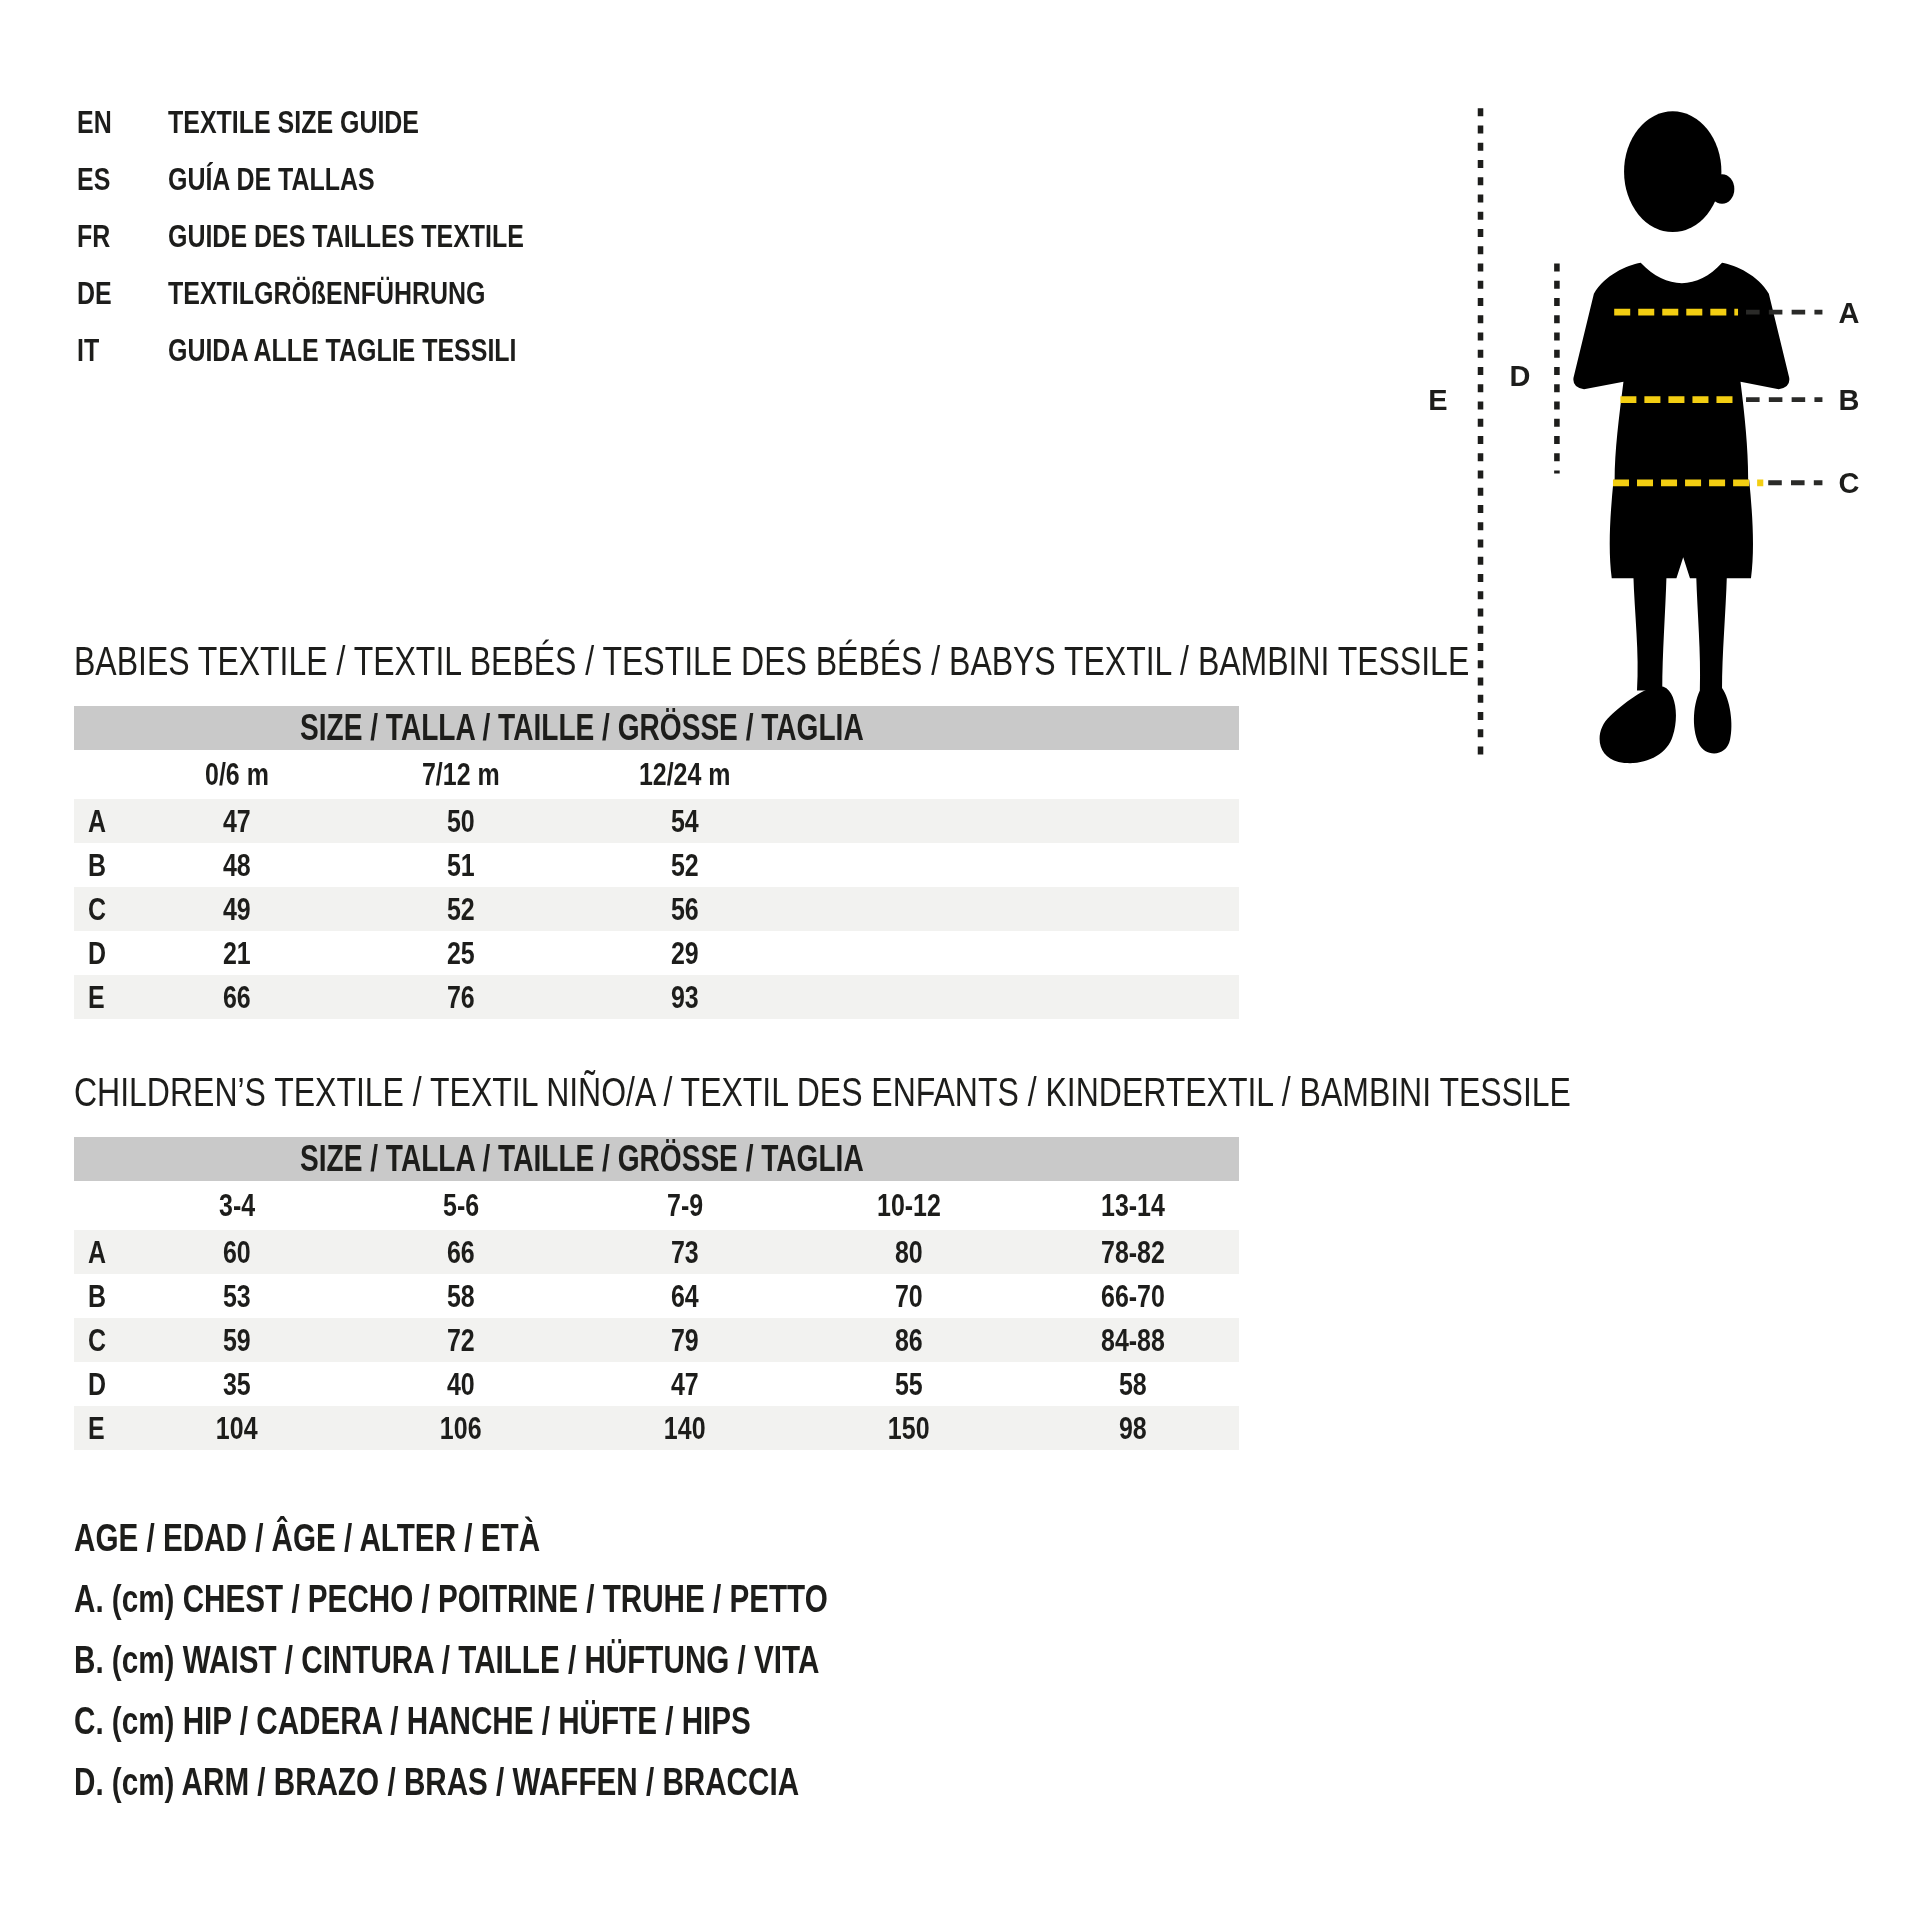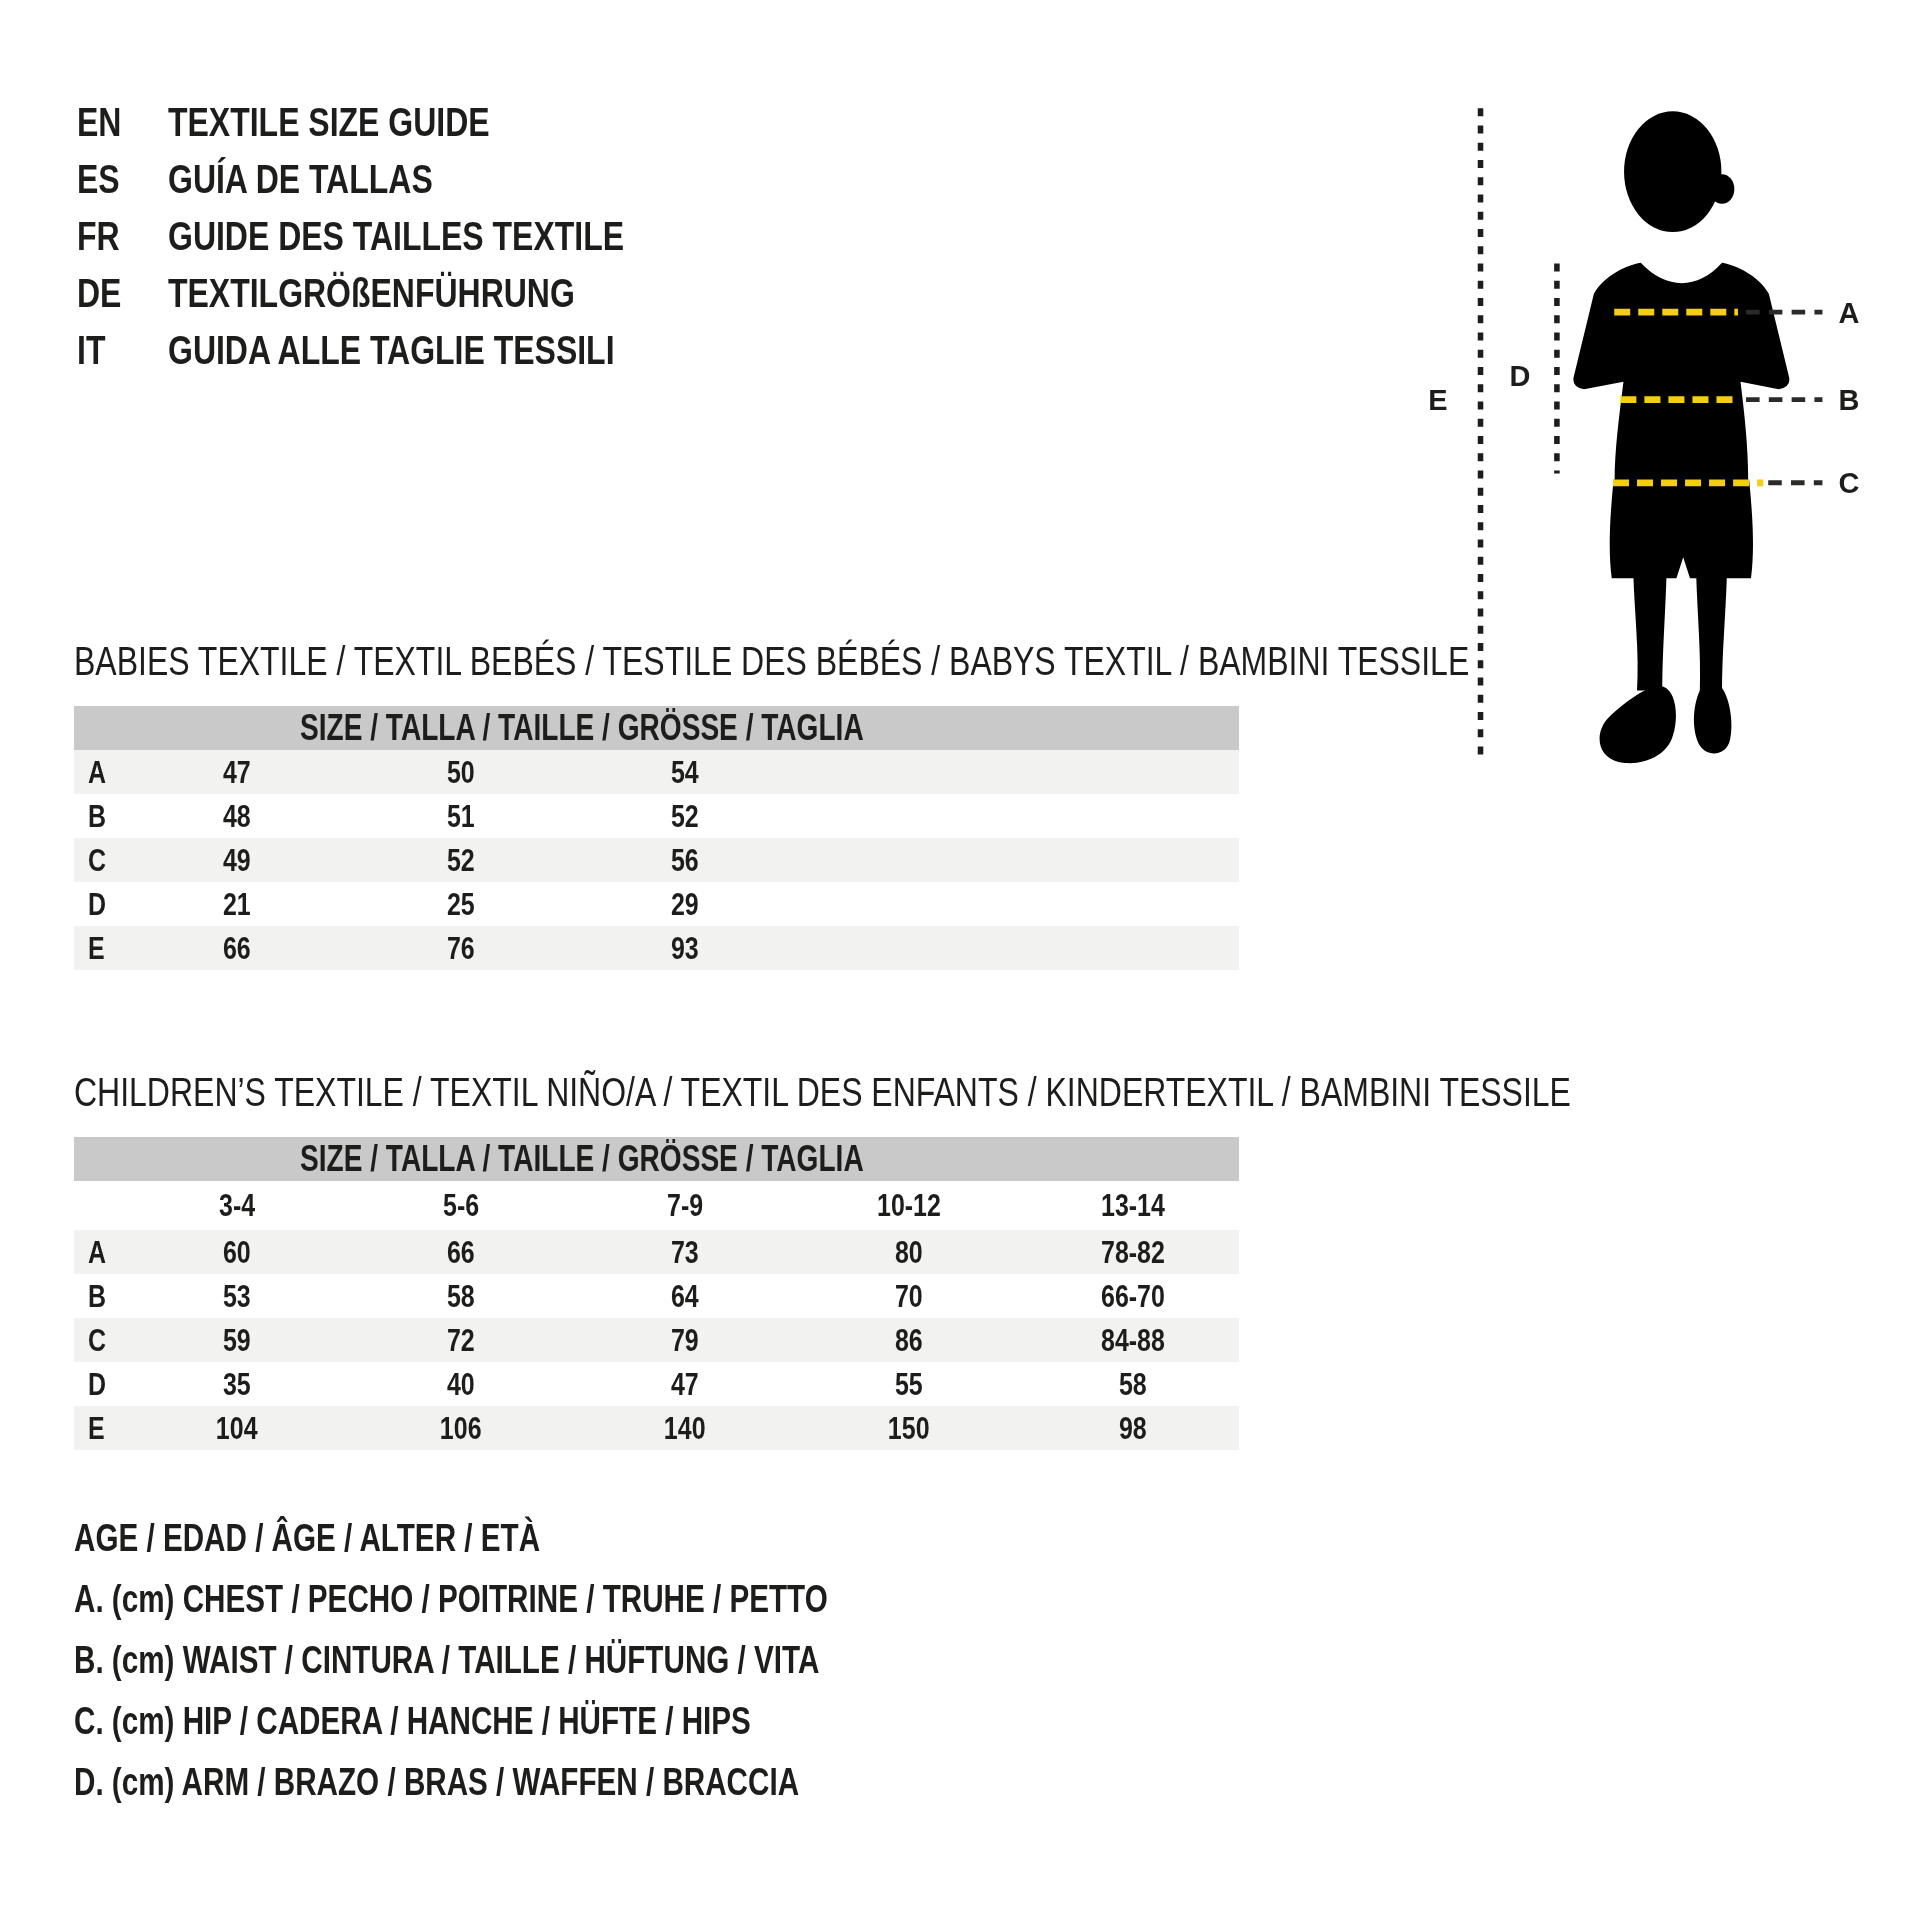--- a/index.html
+++ b/index.html
@@ -14,21 +14,21 @@
   }
   .page { position: relative; width: 1926px; height: 1926px; }
 
   
   .cx  { display: inline-block; transform: scaleX(0.78); transform-origin: 0 50%; white-space: nowrap; }
   .cxc { display: inline-block; transform: scaleX(0.78); transform-origin: 50% 50%; white-space: nowrap; }
 
   
   .lang-block {
     position: absolute; left: 77px; top: 94px;
-    font-size: 41px; font-weight: 700; line-height: 57px;
+    font-size: 32px; font-weight: 700; line-height: 57px;
   }
   .lang-row { display: flex; }
   .lang-code { width: 91px; flex: none; }
   .lang-title { flex: none; }
 
   
   .section-heading {
     position: absolute; left: 74px;
     font-size: 41px; font-weight: 400; line-height: 41px; white-space: nowrap;
   }
@@ -149,20 +149,26 @@
   </div>
 
   <div class="section-heading heading-babies">
     <span class="cx">BABIES TEXTILE / TEXTIL BEBÉS / TESTILE DES BÉBÉS / BABYS TEXTIL / BAMBINI TESSILE</span>
   </div>
 
   <div class="size-table table-babies">
     <div class="size-bar">
       <span class="cx">SIZE / TALLA / TAILLE / GRÖSSE / TAGLIA</span>
     </div>
+    <div class="trow head">
+      <div class="tlab"></div>
+      <div class="tcell"><span class="cxc">0/6 m</span></div>
+      <div class="tcell"><span class="cxc">7/12 m</span></div>
+      <div class="tcell"><span class="cxc">12/24 m</span></div>
+    </div>
     <div class="trow striped">
       <div class="tlab"><span class="cx">A</span></div>
       <div class="tcell"><span class="cxc">47</span></div>
       <div class="tcell"><span class="cxc">50</span></div>
       <div class="tcell"><span class="cxc">54</span></div>
     </div>
     <div class="trow">
       <div class="tlab"><span class="cx">B</span></div>
       <div class="tcell"><span class="cxc">48</span></div>
       <div class="tcell"><span class="cxc">51</span></div>

